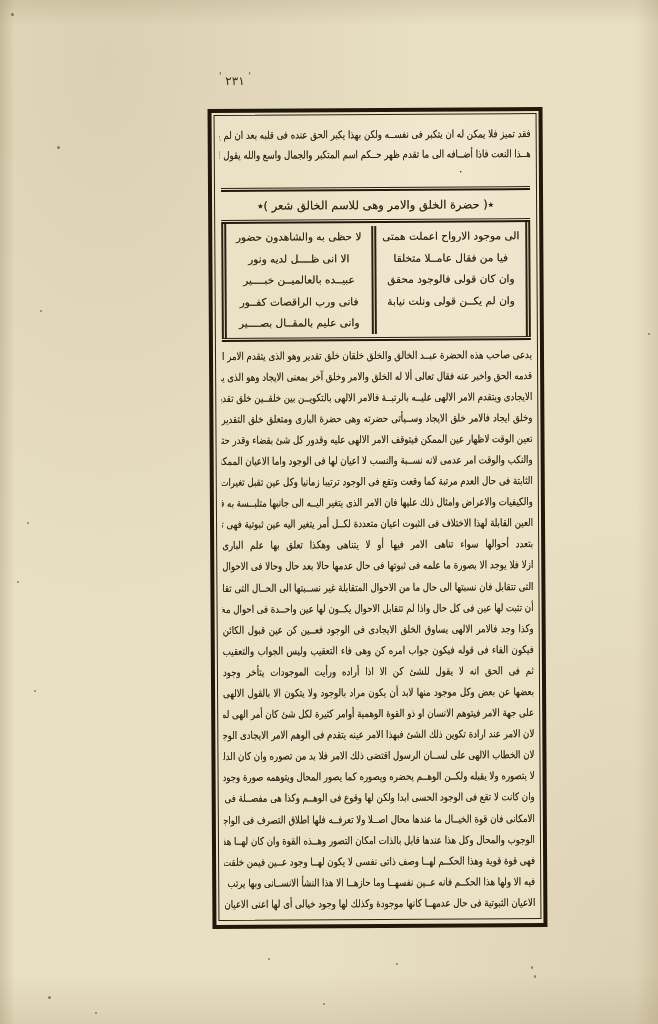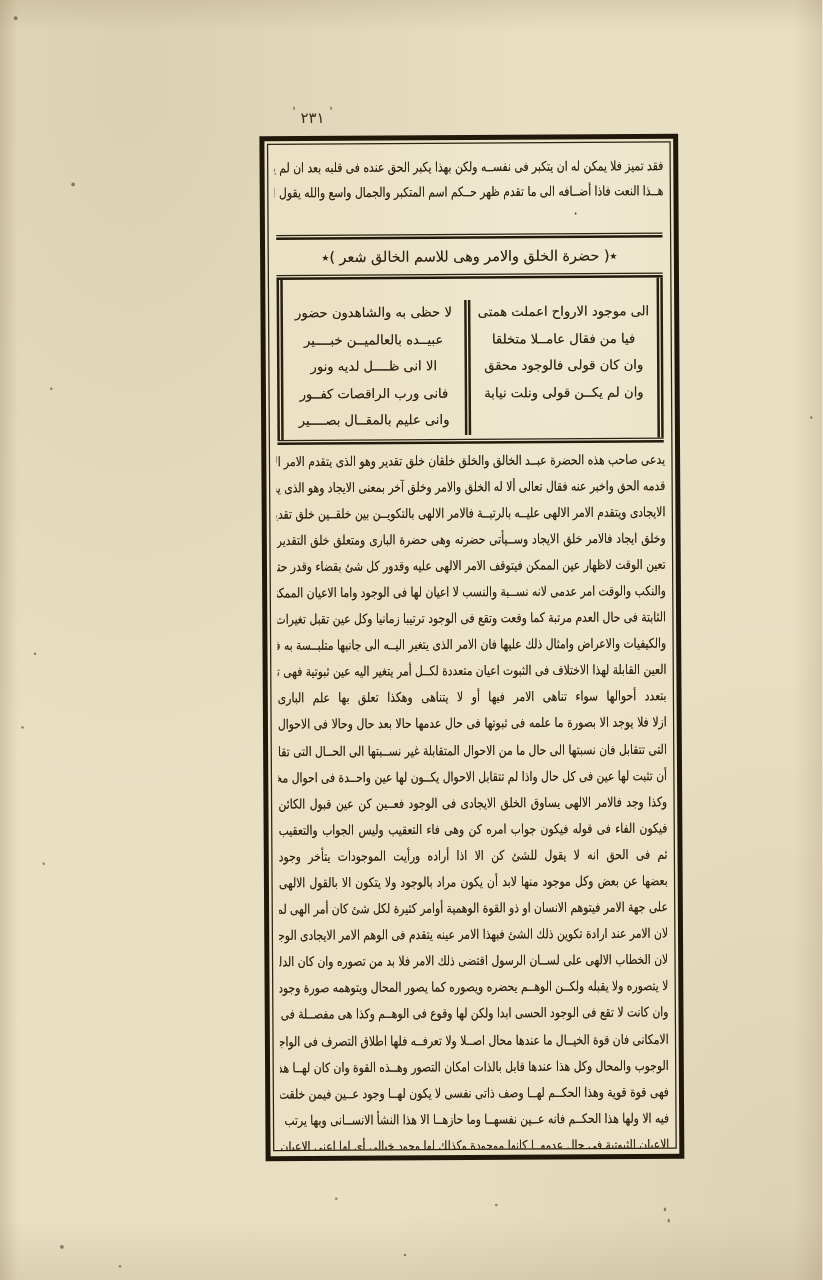--- a/index.html
+++ b/index.html
@@ -9,21 +9,21 @@
     background:
       radial-gradient(ellipse at 16% 6%, rgba(120,98,58,.12), transparent 42%),
       radial-gradient(ellipse at 95% 95%, rgba(120,98,58,.10), transparent 35%),
       linear-gradient(90deg, rgba(118,98,60,.22), transparent 2.2%),
       linear-gradient(270deg, rgba(118,98,60,.16), transparent 3.5%),
       linear-gradient(180deg, rgba(118,98,60,.14), transparent 2.5%),
       linear-gradient(0deg, rgba(118,98,60,.13), transparent 5%),
       #e9dfc3;
   }
   .speck{position:absolute;border-radius:50%;background:rgba(62,47,26,.55);}
-  .pageno-row{position:absolute;top:85px;left:204px;width:62px;text-align:right;
+  .pageno-row{position:absolute;top:71px;left:204px;width:62px;text-align:center;
     color:#3a2d18;font-size:12px;letter-spacing:1px;}
   .tick{font-size:9px;vertical-align:6px;color:#4a3b22;}
   
   .frame{
     position:absolute;left:210px;top:108px;width:335px;height:820px;
     border:4px solid #20180a;background:#ebe2c6;box-sizing:border-box;
     transform:rotate(-0.35deg);
   }
   .frame-inner{
     position:relative;width:auto;height:calc(100% - 6px);margin:2px;
@@ -45,21 +45,21 @@
   .hrule{height:4px;border-top:1px solid #2a2012;border-bottom:2px solid #21190b;
     margin:0 1px;box-sizing:border-box;}
   .r1{margin-top:23px;}
   .heading{direction:rtl;text-align:center;font-size:11.5px;height:18px;line-height:18px;
     margin-top:5px;letter-spacing:.2px;}
   .r2{margin-top:5px;}
   
   .poem{direction:rtl;display:flex;margin:0 1px;
     border-right:5px double #2a2012;border-left:5px double #2a2012;
     padding:3px 0;}
-  .pcol{flex:1 1 50%;box-sizing:border-box;padding:0 6px;margin-top:14px;}
+  .pcol{flex:1 1 50%;box-sizing:border-box;padding:0 6px;}
   .pcol-first{border-left:5px double #2a2012;}
   .verse{direction:rtl;height:21.5px;line-height:21.5px;text-align:center;
     font-size:10.5px;white-space:nowrap;overflow:hidden;}
   
   .body-block{margin-top:4px;}
   .body-block .tline{height:21.1px;line-height:21.1px;}
 </style>
 </head>
 <body>
 
@@ -113,23 +113,23 @@
 
 
             <div class="verse">وان كان قولى فالوجود محقق</div>
 
             <div class="verse">وان لم يكــن قولى ونلت نيابة</div>
           </div>
         <div class="pcol">
 
             <div class="verse">لا حظى به والشاهدون حضور</div>
 
+            <div class="verse">الا انى ظــــل لديه ونور</div>
+
             <div class="verse">عبيــده بالعالميــن خبــــير</div>
-
-            <div class="verse">الا انى ظــــل لديه ونور</div>
 
             <div class="verse">فانى ورب الراقصات كفــور</div>
 
             <div class="verse">وانى عليم بالمقــال بصــــير</div>
           </div>
       </div>
 
       <div class="hrule"></div>
 
       <div class="body-block ink">

